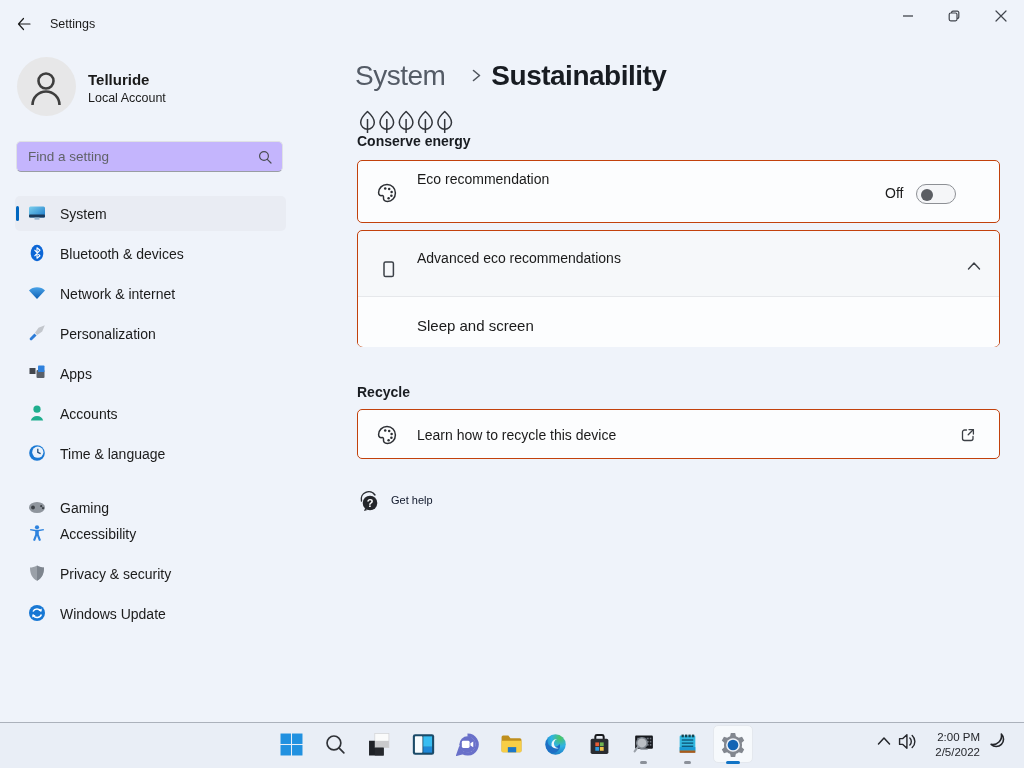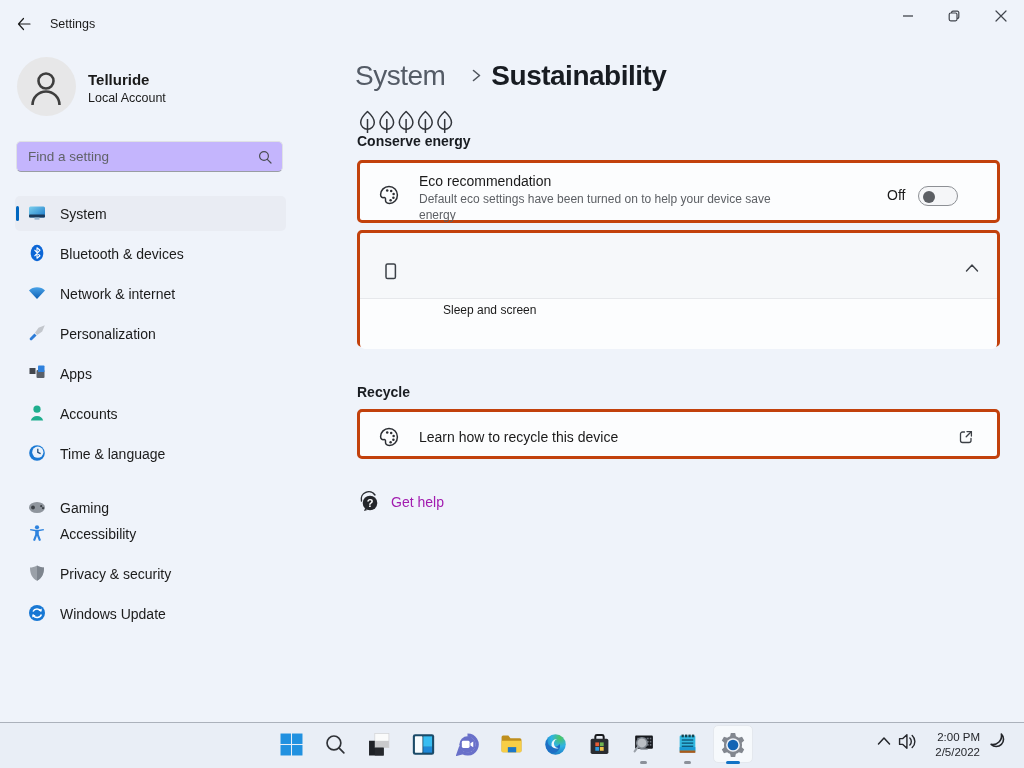--- a/index.html
+++ b/index.html
@@ -25,38 +25,38 @@
   .nav-txt { position:absolute; left:45px; top:50%; transform:translateY(-50%); font-size:14px; color:#1b1b1b; white-space:nowrap; }
 
   
   #crumb { left:355px; top:60px; font-size:28px; color:#545b66; letter-spacing:-0.5px; }
   #crumb b { color:#181c22; font-weight:600; }
   #crumb .sep { padding:0 9px 0 26px; }
   #crumb .sep svg { position:relative; top:-3px; }
   #leaves { left:358px; top:109px; }
   #conserve { left:357px; top:133px; font-size:14px; font-weight:bold; color:#191c21; }
 
-  .card { position:absolute; left:357px; width:643px; background:#fcfdfe; border:3px solid #c2410c; border-radius:5px; }
+  .card { position:absolute; left:357px; width:643px; background:#fcfdfe; border:1px solid #c2410c; border-radius:5px; }
   #card1 { top:160px; height:63px; }
   #card2 { top:230px; height:117px; background:#f6f8fa; }
   #card2 .divider { position:absolute; left:0; top:65px; width:100%; height:1px; background:#e6e8eb; }
   #card2 .child { position:absolute; left:0; top:66px; width:100%; height:50px; background:#fcfdfe; border-radius:0 0 5px 5px; }
   #card3 { top:409px; height:50px; }
 
   .card-title { position:absolute; left:59px; font-size:14px; color:#1a1a1a; }
   .card-desc  { position:absolute; left:59px; font-size:12px; color:#5d6065; line-height:15.5px; }
   .card-ico { position:absolute; left:19px; }
 
   #off-label { position:absolute; left:527px; top:24px; font-size:14px; color:#1b1b1b; }
   #toggle { position:absolute; left:558px; top:23px; width:40px; height:20px; border:1px solid #8d9095; border-radius:10px; background:#f5f6f8; }
   #toggle .knob { position:absolute; left:4px; top:3.5px; width:12px; height:12px; border-radius:50%; background:#5b5e63; }
 
   #recycle-h { left:357px; top:384px; font-size:14px; font-weight:bold; color:#191c21; }
   #gethelp { left:358px; top:489px; }
-  #gethelp-txt { left:391px; top:494px; font-size:14px; color:#a21caf; }
+  #gethelp-txt { left:391px; top:494px; font-size:11px; color:#0f172a; }
 
   
   #taskbar { left:0; top:722px; width:1024px; height:46px; background:#e9eef6; border-top:1px solid #abb1bb; }
   .tb-ico { position:absolute; top:9.5px; width:23px; height:23px; }
   .tray-ico { position:absolute; }
   .tb-pill { position:absolute; top:38px; width:7px; height:3px; border-radius:2px; background:#8b9099; }
   #set-box { position:absolute; top:2px; width:40px; height:38px; background:#f6f9fc; border:1px solid #e4e8ee; border-radius:5px; }
   #clock { position:absolute; right:44px; top:7px; text-align:right; font-size:11.5px; color:#24262b; line-height:15px; white-space:nowrap; }
 </style>
 </head>
@@ -222,37 +222,37 @@
 <div class="card" id="card1">
   <svg class="card-ico" style="top:21.5px;" width="20" height="20" viewBox="0 0 20 20" id="pal1">
       <path d="M10 1.6 C 14.9 1.6 18.4 5.2 18.4 10 C 18.4 14.8 14.9 18.4 10.4 18.4 C 7.2 18.4 6.3 16.6 6.5 14.6 C 6.7 12.9 6 12.4 4.9 12.6 C 3.2 12.9 1.6 12.2 1.6 9.6 C 1.7 5.1 5.2 1.6 10 1.6 Z" fill="none" stroke="#2b2e33" stroke-width="1.5"></path>
       <circle cx="8.2" cy="5.4" r="1.25" fill="#2b2e33"></circle>
       <circle cx="12.2" cy="5.9" r="1.25" fill="#2b2e33"></circle>
       <circle cx="14.6" cy="8.9" r="1.25" fill="#2b2e33"></circle>
       <circle cx="14.4" cy="12.7" r="1.25" fill="#2b2e33"></circle>
       <circle cx="11.6" cy="15.2" r="1.25" fill="#2b2e33"></circle>
     </svg>
   <div class="card-title" style="top:10px;">Eco recommendation</div>
-  <div class="card-desc" style="top:29px;">Default eco settings have been turned on to help your device save<br>energy</div>
   <div id="off-label">Off</div>
   <div id="toggle">
       <div class="knob"></div>
     </div>
 </div>
 
 <div class="card" id="card2">
   <svg class="card-ico" style="left:25px; top:30px;" width="12" height="18" viewBox="0 0 12 18">
     <rect x="1" y="1" width="9.4" height="14.5" rx="1.6" fill="none" stroke="#3b4047" stroke-width="1.5"></rect>
   </svg>
+  <div class="card-title" style="top:19px;">Advanced eco recommendations</div>
   <svg style="position:absolute; right:18px; top:29.5px;" width="14" height="10" viewBox="0 0 14 10">
     <path d="M1.5 8 L7 2 L12.5 8" fill="none" stroke="#3c4046" stroke-width="1.4" stroke-linecap="round" stroke-linejoin="round"></path>
   </svg>
   <div class="divider"></div>
   <div class="child">
-    <div style="position:absolute; left:59px; top:4px; font-size:12px; color:#1a1a1a;margin-left:24px;">Sleep and screen</div>
+    <div style="position:absolute; left:59px; top:20px; font-size:15px; color:#1a1a1a;">Sleep and screen</div>
   </div>
 </div>
 
 <div class="abs" id="recycle-h">Recycle</div>
 
 <div class="card" id="card3">
   <svg class="card-ico" style="top:15px;" width="20" height="20" viewBox="0 0 20 20" id="pal2">
       <path d="M10 1.6 C 14.9 1.6 18.4 5.2 18.4 10 C 18.4 14.8 14.9 18.4 10.4 18.4 C 7.2 18.4 6.3 16.6 6.5 14.6 C 6.7 12.9 6 12.4 4.9 12.6 C 3.2 12.9 1.6 12.2 1.6 9.6 C 1.7 5.1 5.2 1.6 10 1.6 Z" fill="none" stroke="#2b2e33" stroke-width="1.5"></path>
       <circle cx="8.2" cy="5.4" r="1.25" fill="#2b2e33"></circle>
       <circle cx="12.2" cy="5.9" r="1.25" fill="#2b2e33"></circle>

